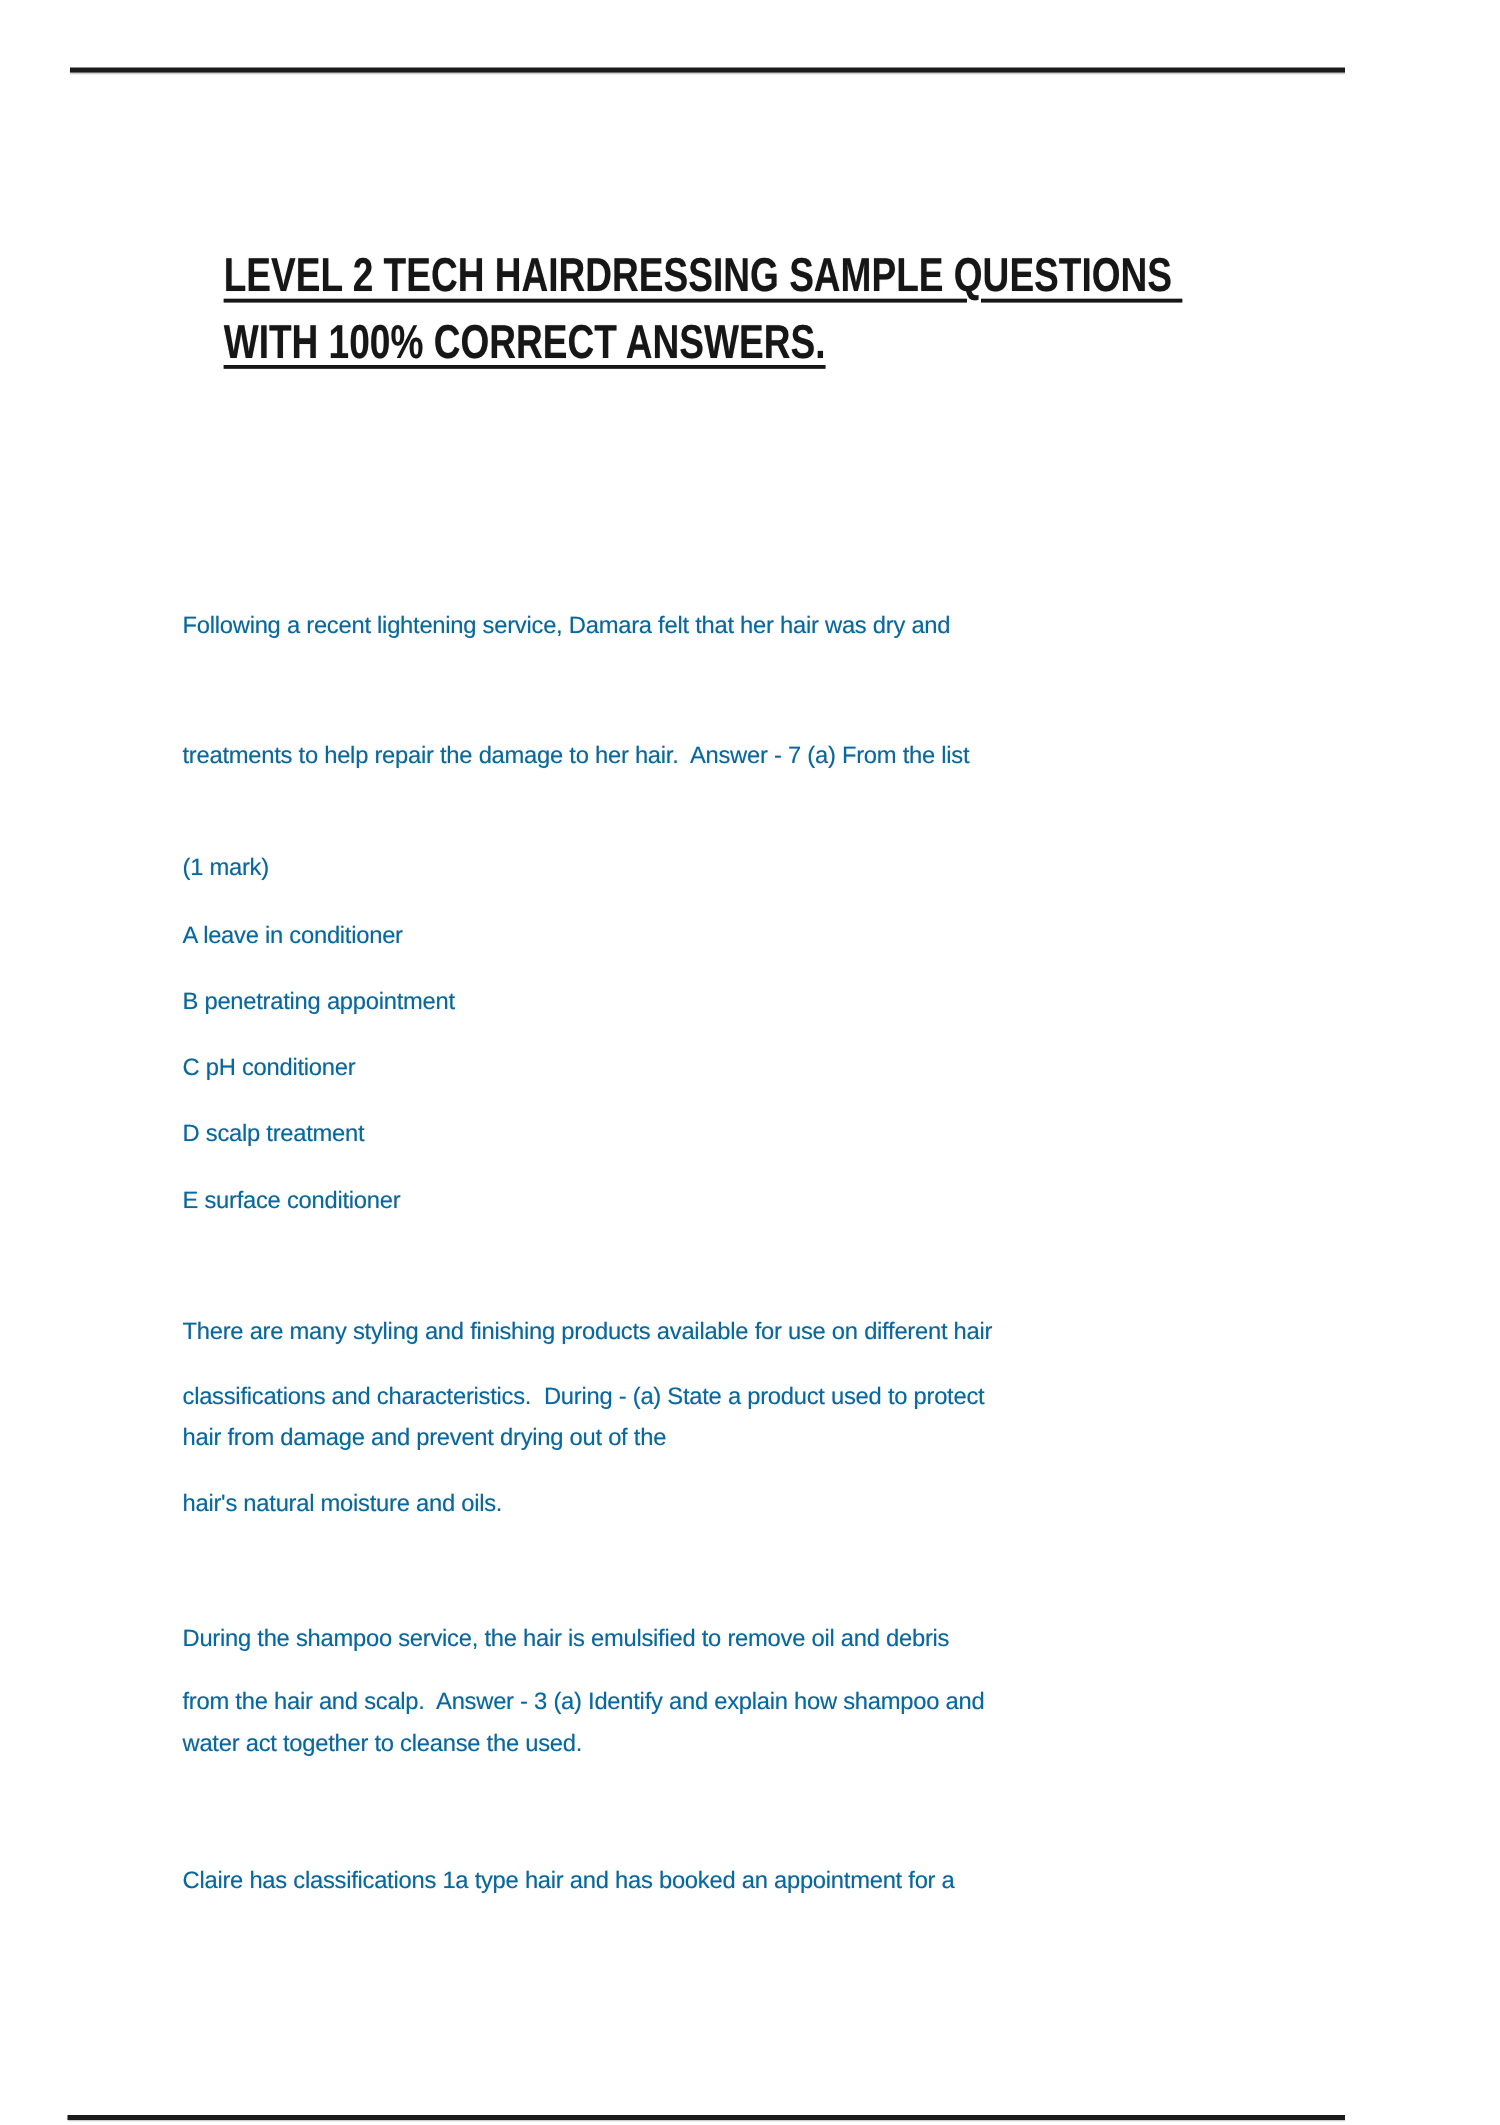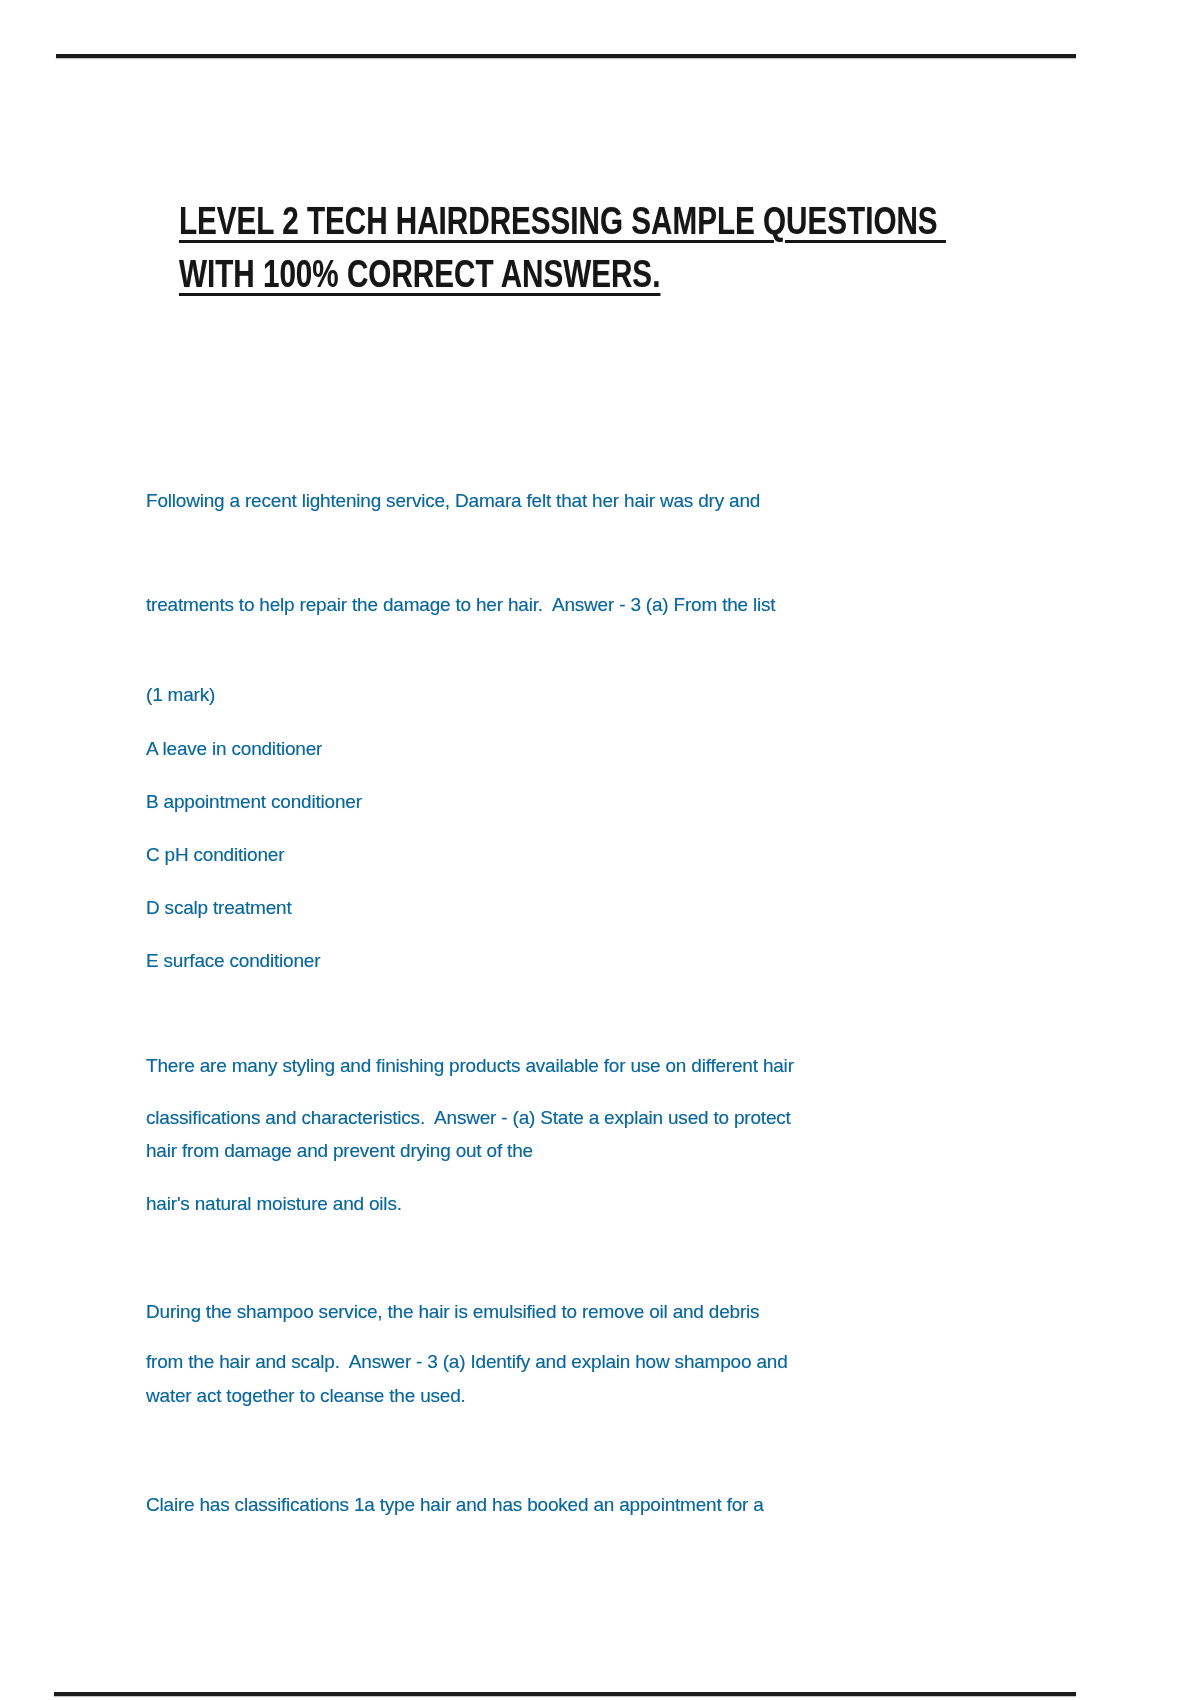--- a/index.html
+++ b/index.html
@@ -66,32 +66,32 @@
   <div class="rule top"></div>
 
   <div class="title-line title-1">
     <span>LEVEL 2 TECH HAIRDRESSING SAMPLE QUESTIONS </span>
   </div>
   <div class="title-line title-2">
     <span>WITH 100% CORRECT ANSWERS.</span>
   </div>
 
   <div class="line" style="top:485px">Following a recent lightening service, Damara felt that her hair was dry and</div>
-  <div class="line" style="top:589px">treatments to help repair the damage to her hair.  Answer - 3 (a) From the list</div>
+  <div class="line" style="top:589px">treatments to help repair the damage to her hair.  Answer - 7 (a) From the list</div>
 
   <div class="line" style="top:679px">(1 mark)</div>
 
   <div class="line" style="top:733px">A leave in conditioner</div>
-  <div class="line" style="top:786px">B appointment conditioner</div>
+  <div class="line" style="top:786px">B penetrating appointment</div>
   <div class="line" style="top:839px">C pH conditioner</div>
   <div class="line" style="top:892px">D scalp treatment</div>
   <div class="line" style="top:945px">E surface conditioner</div>
 
   <div class="line" style="top:1050px">There are many styling and finishing products available for use on different hair</div>
-  <div class="line" style="top:1102px">classifications and characteristics.  Answer - (a) State a explain used to protect</div>
+  <div class="line" style="top:1102px">classifications and characteristics.  During - (a) State a product used to protect</div>
   <div class="line" style="top:1135px">hair from damage and prevent drying out of the</div>
   <div class="line" style="top:1188px">hair's natural moisture and oils.</div>
 
   <div class="line" style="top:1296px">During the shampoo service, the hair is emulsified to remove oil and debris</div>
   <div class="line" style="top:1346px">from the hair and scalp.  Answer - 3 (a) Identify and explain how shampoo and</div>
   <div class="line" style="top:1380px">water act together to cleanse the used.</div>
 
   <div class="line" style="top:1489px">Claire has classifications 1a type hair and has booked an appointment for a</div>
 
   <div class="rule bottom"></div>

